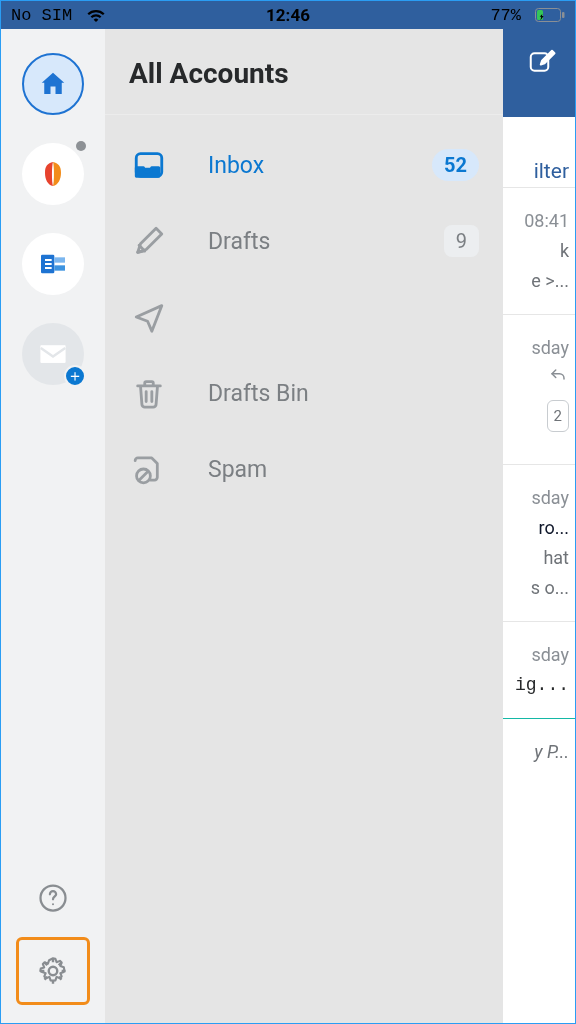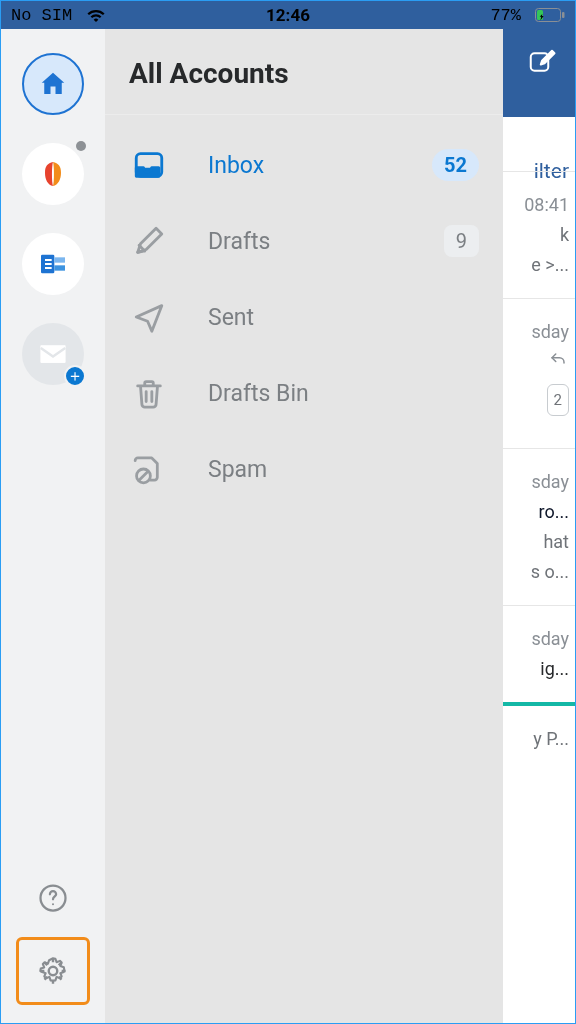--- a/index.html
+++ b/index.html
@@ -9,21 +9,21 @@
   
   .statusbar { position: absolute; top: 0; left: 0; right: 0; height: 28px; display: flex; align-items: center; justify-content: space-between; padding: 0 10px; font-size: 17px; color: #000; z-index: 50; font-weight: 400; }
   .statusbar .left, .statusbar .right { display: flex; align-items: center; gap: 14px; font-family: Liberation Mono, monospace; }
   .statusbar .center { position: absolute; left: 50%; transform: translateX(-50%); font-weight: 700; }
 
   
   .backdrop { position: absolute; top: 0; left: 0; right: 0; bottom: 0; z-index: 1; }
   .bd-header { position: absolute; top: 0; left: 0; right: 0; height: 116px; background: #2f5f9e; }
   .bd-compose { position: absolute; top: 46px; right: 18px; }
   .bd-filter { position: absolute; top: 126px; right: 6px; font-size: 21px; color: #2f5f9e; margin-top: 32px; }
-  .bd-list { position: absolute; top: 170px; right: 0; width: 80px; color: #6f7378; font-size: 18px; line-height: 30px; }
+  .bd-list { position: absolute; top: 186px; right: 0; width: 80px; color: #6f7378; font-size: 18px; line-height: 30px; }
   .bd-item { border-top: 1px solid #e6e6e6; padding: 18px 6px 18px 0; text-align: right; }
   .bd-time { color: #8a8f95; font-size: 18px; }
   .bd-badge { display: inline-block; border: 1px solid #c8ccd0; border-radius: 6px; padding: 0 6px; margin-top: 6px; font-size: 15px; color: #6f7378;}
   .bd-reply { display:inline-block; margin-top:4px;}
 
   
   .drawer { position: absolute; top: 28px; bottom: 0; left: 0; width: 502px; background: #fff; z-index: 10; display: flex; }
   .acct-rail { width: 104px; background: #f1f2f3; display: flex; flex-direction: column; align-items: center; padding-top: 24px; position: relative; }
   .rail-btn { width: 62px; height: 62px; border-radius: 50%; background: #fff; display: flex; align-items: center; justify-content: center; margin-bottom: 28px; position: relative; }
   .rail-btn.home { background: #d7e8fb; border: 2px solid #1e73d2; }
@@ -76,23 +76,23 @@
       <span class="bd-badge">2</span>
     </div>
     <div class="bd-item">
       <div class="bd-time">sday</div>
       <div style="color:#0f172a;">ro...</div>
       <div>hat</div>
       <div>s o...</div>
     </div>
     <div class="bd-item">
       <div class="bd-time">sday</div>
-      <div style="color:#27292b;">ig...</div>
-    </div>
-    <div class="bd-item" style="border-top:4px solid #14b8a6;">
+      <div style="color:#27292b;font-family:Liberation Mono, monospace;">ig...</div>
+    </div>
+    <div class="bd-item" style="border-top:1px solid #14b8a6;font-style:italic;">
       <div>y P...</div>
     </div>
   </div>
 </div>
 
 <div class="statusbar">
   <div class="left">
     <span>No SIM</span>
     <span>
       <svg width="20" height="14" viewBox="0 0 24 18" fill="#000">
@@ -193,21 +193,20 @@
         <span class="count-grey">9</span>
       </div>
 
 
       <div class="folder-item">
         <span class="icon-slot">
           <svg width="34" height="34" viewBox="0 0 24 24" fill="none" stroke="#9a9ea2" stroke-width="2" stroke-linejoin="round" stroke-linecap="round">
               <path d="M3 12l18-8-7 18-3-7-8-3z"></path>
             </svg>
         </span>
-        <span class="label">Sent</span>
       </div>
 
       <div class="folder-item">
         <span class="icon-slot">
           <svg width="34" height="34" viewBox="0 0 24 24" fill="none" stroke="#9a9ea2" stroke-width="2" stroke-linejoin="round" stroke-linecap="round">
               <path d="M4 7h16M9 7V5a1 1 0 011-1h4a1 1 0 011 1v2M6 7l1 13a2 2 0 002 2h6a2 2 0 002-2l1-13"></path>
               <path d="M10 11v7M14 11v7"></path>
             </svg>
         </span>
         <span class="label">Drafts Bin</span>

